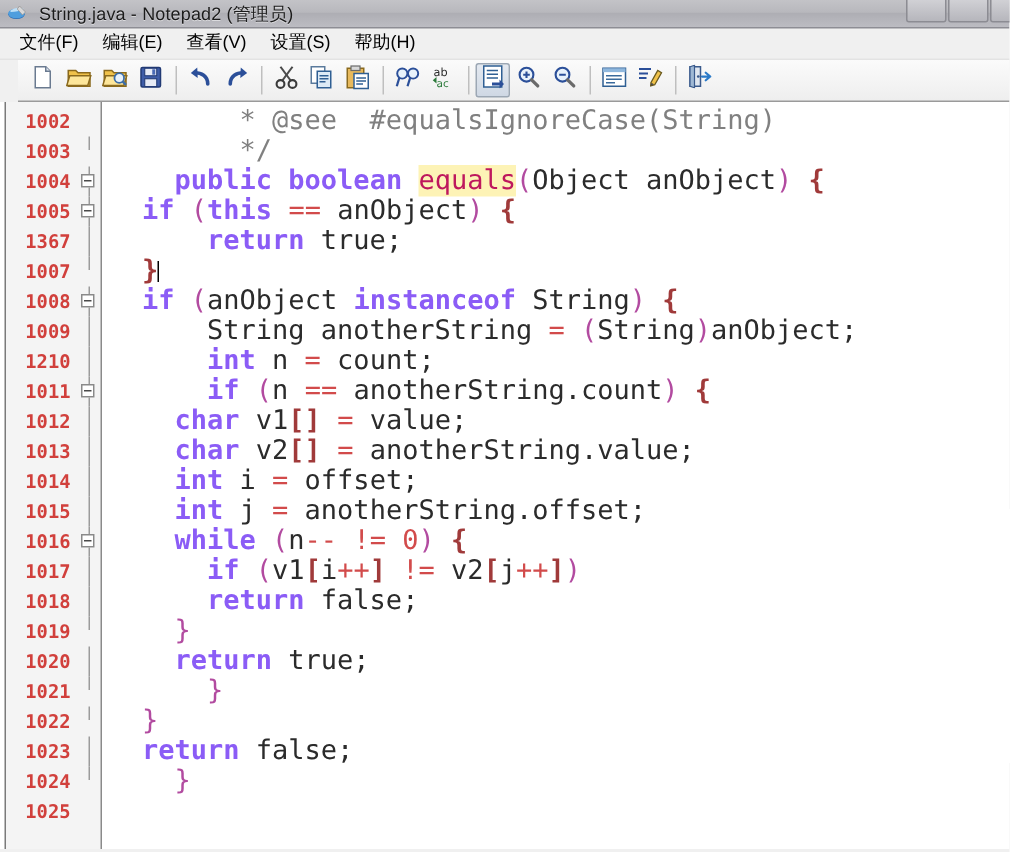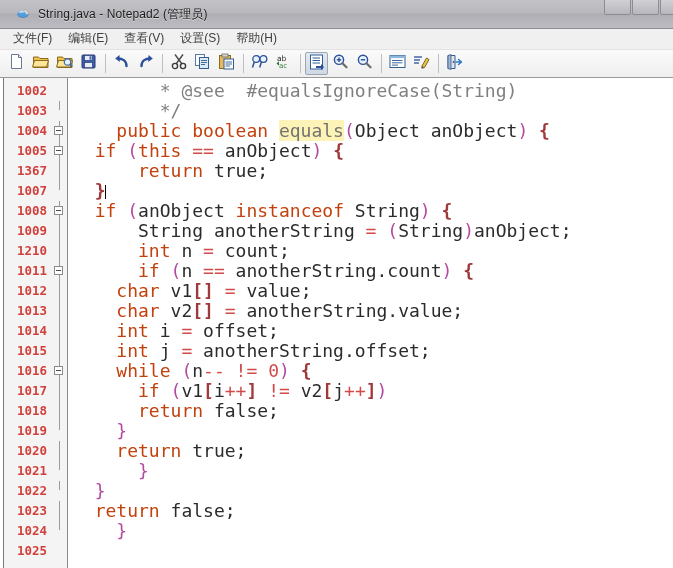--- a/index.html
+++ b/index.html
@@ -20,26 +20,26 @@
     position: relative;
     width: 673px;
     height: 568px;
     background: #f0f0f0;
     overflow: hidden;
   }
 
   
   .titlebar {
     position: relative;
-    height: 29px;
+    height: 19px;
     background: linear-gradient(to bottom, #c3c3c7 0%, #b8b8bd 45%, #aeaeb4 50%, #bcbcc2 100%);
     border-bottom: 1px solid #8d8d94;
     display: flex;
     align-items: center;
-    padding-left: 16px;
+    padding-left: 4px;
     box-sizing: border-box;
   }
   .titlebar-icon {
     width: 16px;
     height: 16px;
     position: relative;
     flex: 0 0 auto;
     margin-right: 6px;
   }
   .titlebar-icon svg { display: block; }
@@ -71,35 +71,36 @@
     height: 21px;
     background: #f0f0f0;
     display: flex;
     align-items: center;
     padding-left: 5px;
     border-bottom: 1px solid #e3e3e3;
     box-sizing: border-box;
   }
   .menu-item {
     font-size: 12px;
-    color: #404040;
+    color: #000000;
     padding: 2px 8px 3px 8px;
     white-space: nowrap;
     cursor: default;
   }
 
   
   .toolbar {
     height: 28px;
     background: linear-gradient(to bottom, #fbfbfb, #eeeeee);
     border-bottom: 1px solid #9a9a9a;
     display: flex;
     align-items: center;
     padding-left: 5px;
     box-sizing: border-box;
+    margin-left: 12px;
   }
   .tb-btn {
     width: 23px;
     height: 23px;
     display: flex;
     align-items: center;
     justify-content: center;
     border: 1px solid transparent;
     box-sizing: border-box;
     margin-right: 1px;
@@ -203,28 +204,28 @@
     overflow: hidden;
     white-space: pre;
   }
   .code .line {
     height: 20px;
     line-height: 20px;
     white-space: pre;
   }
 
   
-  .t-kw   { color: #c2410c; font-weight: normal; }
+  .t-kw   { color: #8b5cf6; font-weight: bold; }
   .t-txt  { color: #2b2b2b; }
   .t-com  { color: #808080; }
   .t-op   { color: #d24b4b; }
   .t-br   { color: #b24ba0; }
   .t-brc  { color: #a03a3a; font-weight: bold; }
   .t-num  { color: #d24b4b; }
-  .t-hl   { background: #fdf3b6; color: #737373; margin-top: 40px; }
+  .t-hl   { background: #fdf3b6; color: #be185d; margin-top: 40px; }
 
   .caret {
     display: inline-block;
     width: 1px;
     height: 14px;
     background: #000000;
     vertical-align: -2px;
     margin-left: -1px;
   }
 </style>

